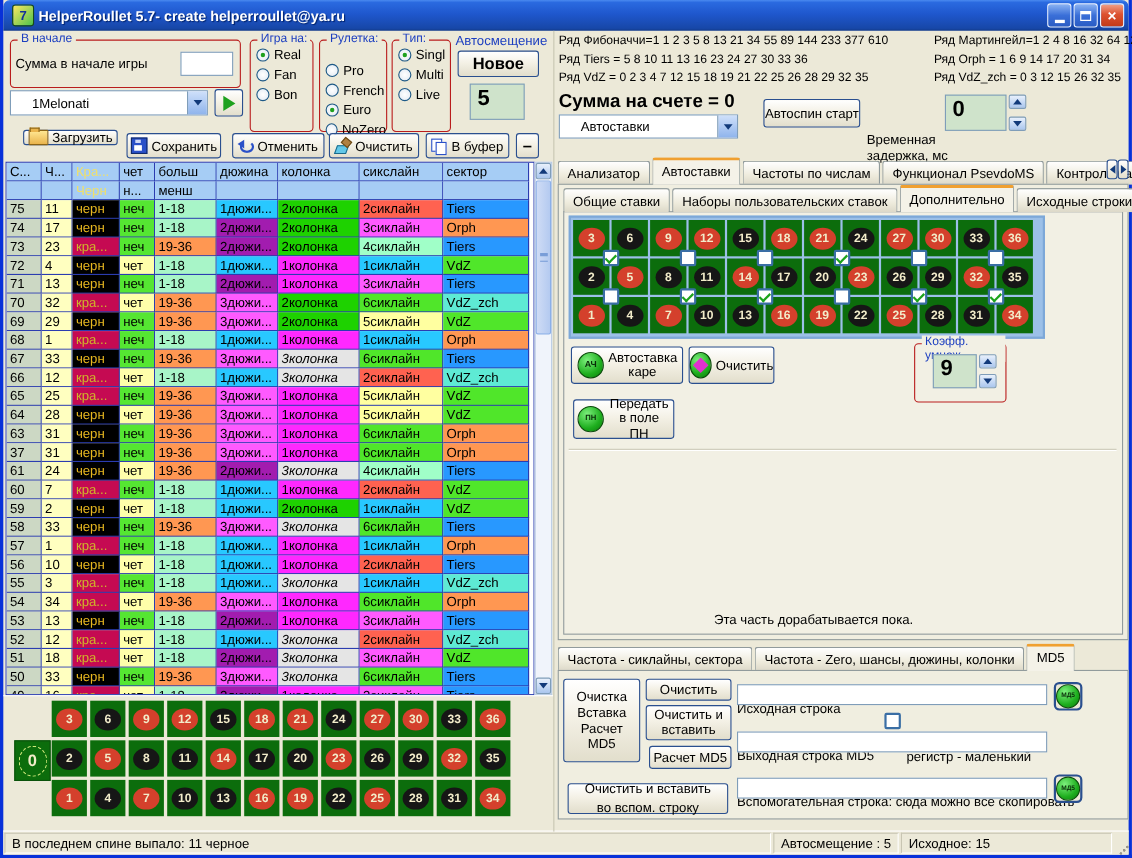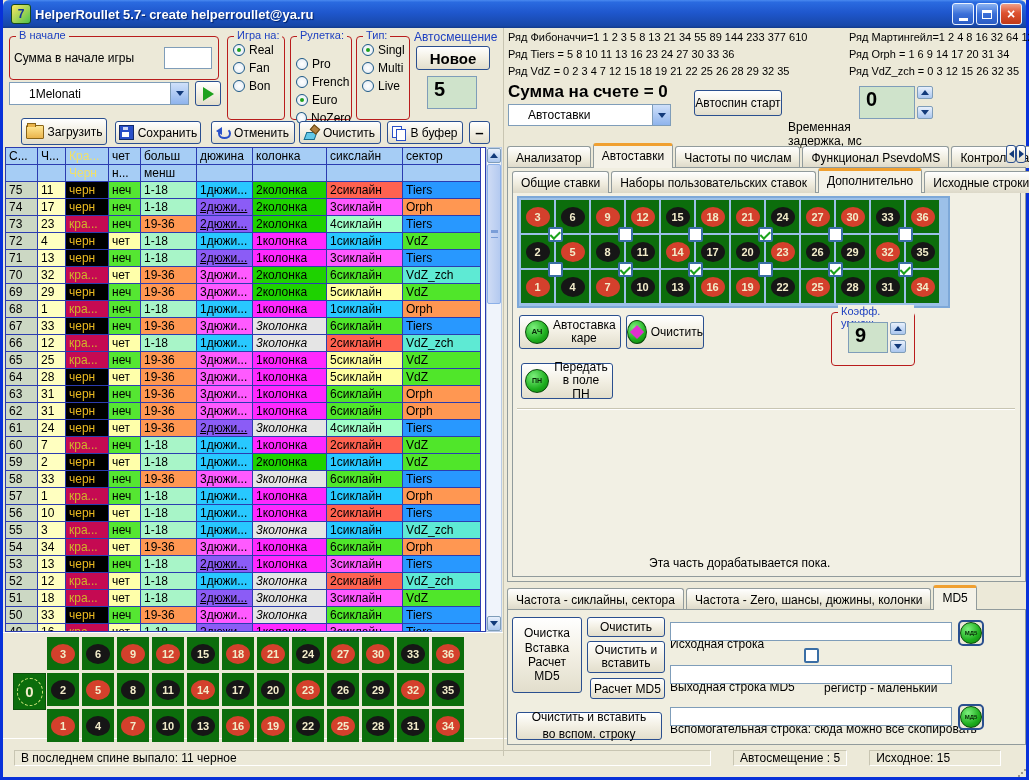--- a/index.html
+++ b/index.html
@@ -85,21 +85,21 @@
   .th.ylw{color:#f0e06a;}
   .c-spin{background:#ccd8c4;}
   .c-num{background:#ffffc0;}
   .c-black{background:#000;color:#e8b820;}
   .c-red{background:#c50a52;color:#cfb62a;}
   .c-odd{background:#55e632;}
   .c-even{background:#ffffaa;}
   .c-low{background:#a8f5c8;}
   .c-high{background:#ff9752;}
   .c-d1{background:#28c8ff;}
-  .c-d2{background:#8b5cf6;text-decoration:underline;}
+  .c-d2{background:#a21caf;}
   .c-d3{background:#ff5aff;}
   .c-k1{background:#ff28ff;}
   .c-k2{background:#1ed200;}
   .c-k3{background:#e5e5e5;font-style:italic;}
   .c-s1{background:#28c8ff;}
   .c-s2{background:#ff6250;}
   .c-s3{background:#ff5aff;}
   .c-s4{background:#a0ffc8;}
   .c-s5{background:#ffffa0;}
   .c-s6{background:#50e62a;}
@@ -142,21 +142,21 @@
   .bet-cells .bcell{background:#0c6d0c;}
   .bet-cb{position:absolute;z-index:3;}
   .divider-h{position:absolute;border-top:1px solid #c8c5b2;border-bottom:1px solid #fff;}
   .wip-text{position:absolute;font-size:12px;color:#000;}
   
   .md5-icon{width:26px;height:26px;border:2px solid #2a4f8f;border-radius:5px;background:#ece9d8;
     display:flex;align-items:center;justify-content:center;box-sizing:border-box;}
   .lbl{position:absolute;font-size:12px;white-space:nowrap;margin-top:32px;}
   
   .statusbar{flex:0 0 21px;display:flex;background:#ece9d8;border-top:1px solid #fff;font-size:12px;}
-  .status-cell{border:1px solid #c8c5b2;border-right-color:#fff;border-bottom-color:#fff;margin:11px;
+  .status-cell{border:1px solid #c8c5b2;border-right-color:#fff;border-bottom-color:#fff;margin:1px;
     display:flex;align-items:center;padding:0 6px;white-space:nowrap;box-sizing:border-box;}
   .grip{width:14px;display:flex;align-items:flex-end;justify-content:flex-end;}
   .grip::before{content:"";width:9px;height:9px;background:
     radial-gradient(circle at 2px 8px,#9a958a 1px,transparent 1.5px),
     radial-gradient(circle at 5px 5px,#9a958a 1px,transparent 1.5px),
     radial-gradient(circle at 8px 2px,#9a958a 1px,transparent 1.5px);}
 </style>
 </head>
 <body>
 
@@ -249,21 +249,21 @@
               <span class="rdot"></span>
               <span>Live</span>
             </div>
           </div>
       </div>
 
       <span style="position:absolute;left:411px;top:2px;font-size:12px;color:#1d3fc0;">Автосмещение</span>
       <div class="btn" style="position:absolute;left:413px;top:18px;width:74px;height:24px;font-size:15px;font-weight:bold;">Новое</div>
       <div class="valbox" style="left:424px;top:48px;width:50px;height:33px;">5</div>
 
-      <div class="btn" style="position:absolute;left:18px;top:90px;width:86px;height:27px;">
+      <div class="btn" style="position:absolute;left:18px;top:90px;width:86px;height:14px;">
         <span class="ico ico-folder"></span>
           <span>Загрузить</span>
       </div>
       <div class="btn" style="position:absolute;left:112px;top:93px;width:86px;height:23px;">
         <span class="ico ico-floppy"></span>
           <span>Сохранить</span>
       </div>
       <div class="btn" style="position:absolute;left:208px;top:93px;width:84px;height:23px;">
         <span class="ico ico-undo"></span>
           <span>Отменить</span>
@@ -438,21 +438,21 @@
             <div class="c-num">31</div>
             <div class="c-black">черн</div>
             <div class="c-odd">неч</div>
             <div class="c-high">19-36</div>
             <div class="c-d3">3дюжи...</div>
             <div class="c-k1">1колонка</div>
             <div class="c-s6">6сиклайн</div>
             <div class="c-orph">Orph</div>
           </div>
           <div class="tbl-row">
-            <div class="c-spin">62</div>
+            <div class="c-spin">37</div>
             <div class="c-num">31</div>
             <div class="c-black">черн</div>
             <div class="c-odd">неч</div>
             <div class="c-high">19-36</div>
             <div class="c-d3">3дюжи...</div>
             <div class="c-k1">1колонка</div>
             <div class="c-s6">6сиклайн</div>
             <div class="c-orph">Orph</div>
           </div>
           <div class="tbl-row">

